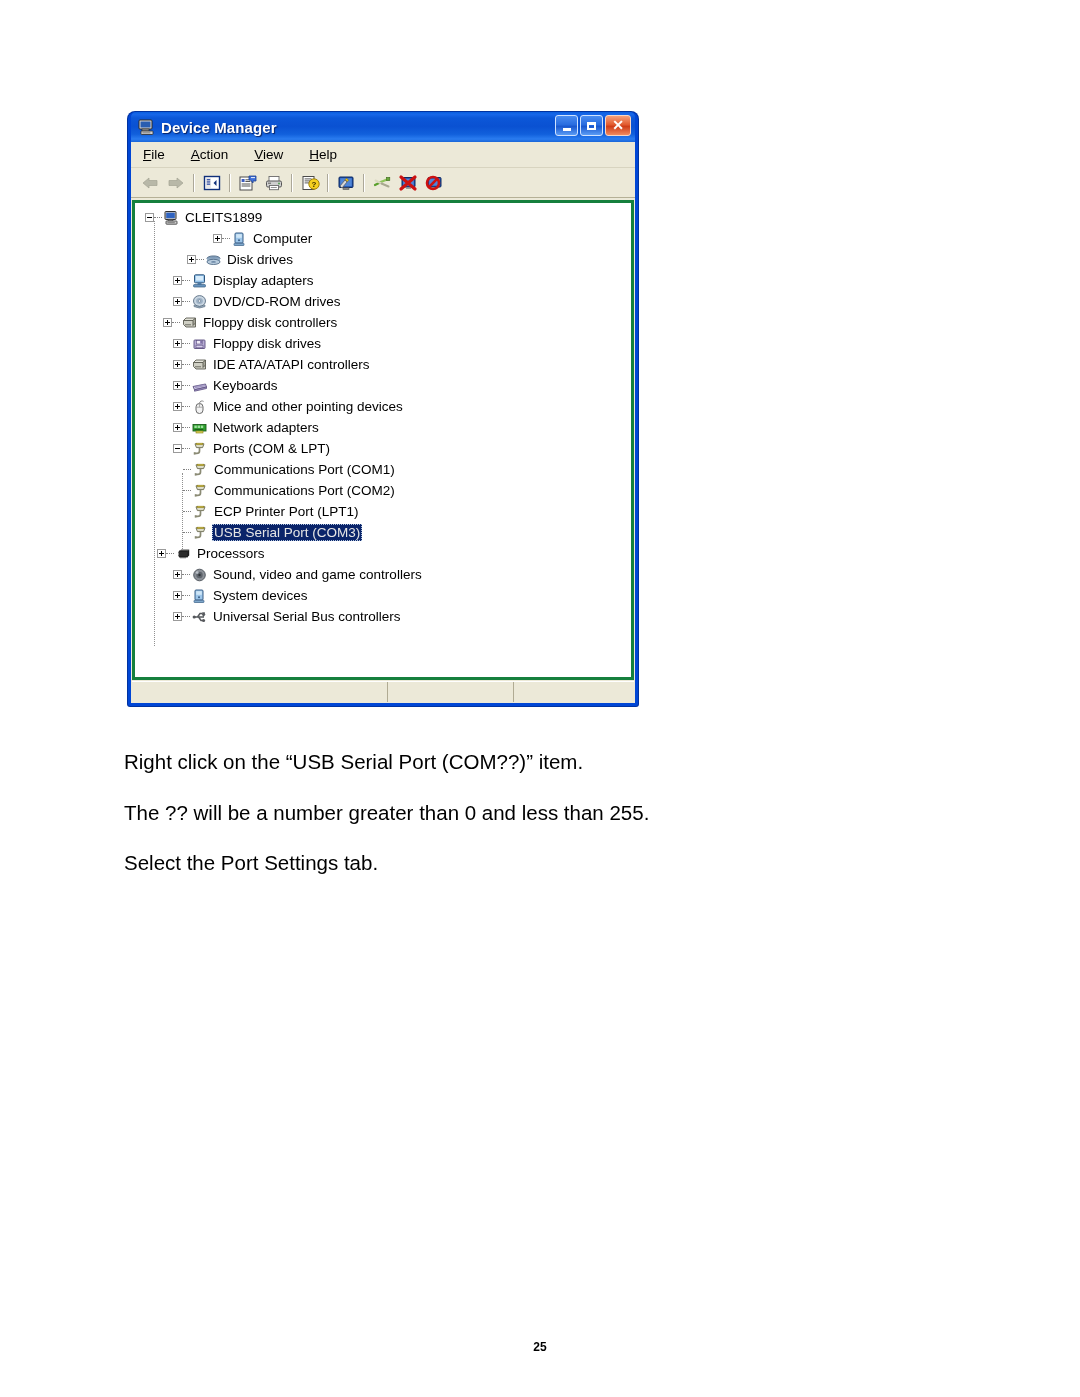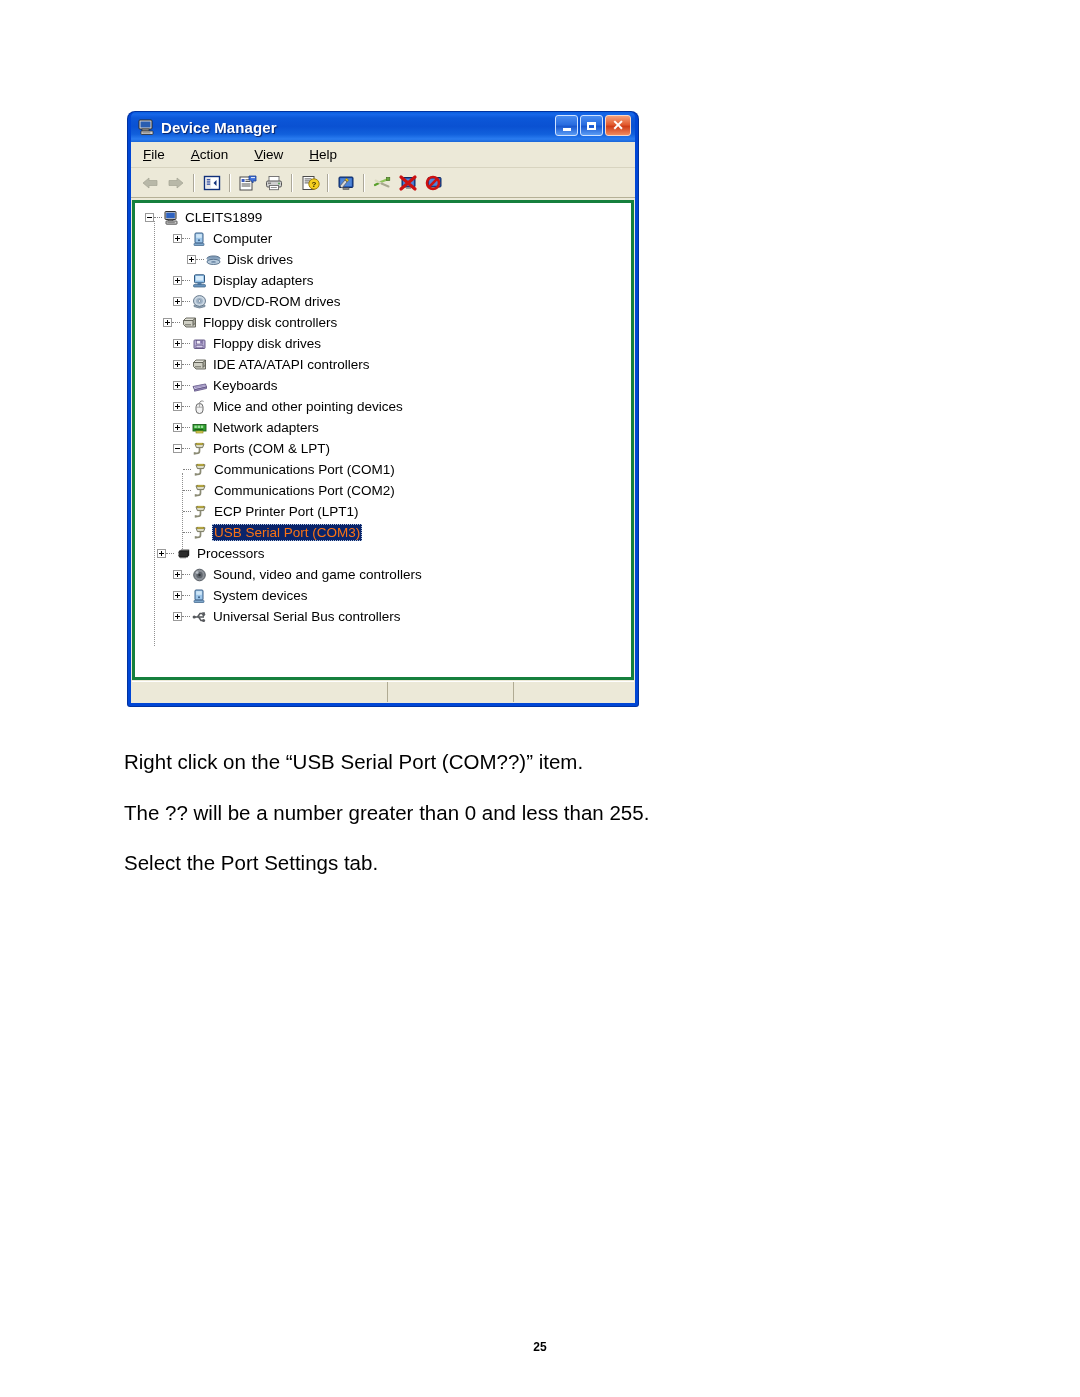--- a/index.html
+++ b/index.html
@@ -226,21 +226,21 @@
   }
   .tree-label {
     font-family: "Liberation Sans", sans-serif;
     font-size: 13.5px;
     color: #000;
     line-height: 15px;
     padding: 1px 2px 1px 2px;
   }
   .tree-row.selected .tree-label {
     background: #0a246a;
-    color: #f97316;
+    color: #e5e5e5;
     outline: 1px dotted #b0c4de;
     outline-offset: -1px;
   }
   .vline {
     position: absolute;
     width: 0;
     border-left: 1px dotted #909090;
   }
 
   
@@ -434,21 +434,21 @@
             <rect x="2" y="1.5" width="11" height="8" rx="0.8" fill="#c9c9c9" stroke="#303030" stroke-width="1"></rect>
             <rect x="3.2" y="2.7" width="8.6" height="5.5" fill="#2f63c0"></rect>
             <rect x="5" y="9.5" width="5" height="1.6" fill="#9a9a9a" stroke="#303030" stroke-width="0.5"></rect>
             <rect x="3" y="11" width="11" height="3.2" rx="0.6" fill="#d2d2d2" stroke="#303030" stroke-width="0.8"></rect>
             <rect x="4.4" y="12" width="7.4" height="1.2" fill="#8a8a8a"></rect>
           </svg>
         </span>
         <span class="tree-label">CLEITS1899</span>
       </div>
 
-      <div class="tree-row" style="padding-left:38px;">
+      <div class="tree-row" style="padding-left:38px;margin-left:40px;">
         <span class="expander plus"></span>
         <span class="dotline"></span>
         <span class="tree-icon">
           <svg width="17" height="16" viewBox="0 0 17 16">
             <rect x="4" y="2" width="8" height="10" rx="1" fill="#9dc6ea" stroke="#3a5f86" stroke-width="1"></rect>
             <rect x="5.2" y="3.2" width="5.6" height="3.6" fill="#cfe6f7"></rect>
             <circle cx="8" cy="9.2" r="1" fill="#3a5f86"></circle>
             <rect x="3" y="12.3" width="10" height="2.2" rx="0.6" fill="#7fa8cc" stroke="#3a5f86" stroke-width="0.7"></rect>
           </svg>
         </span>

